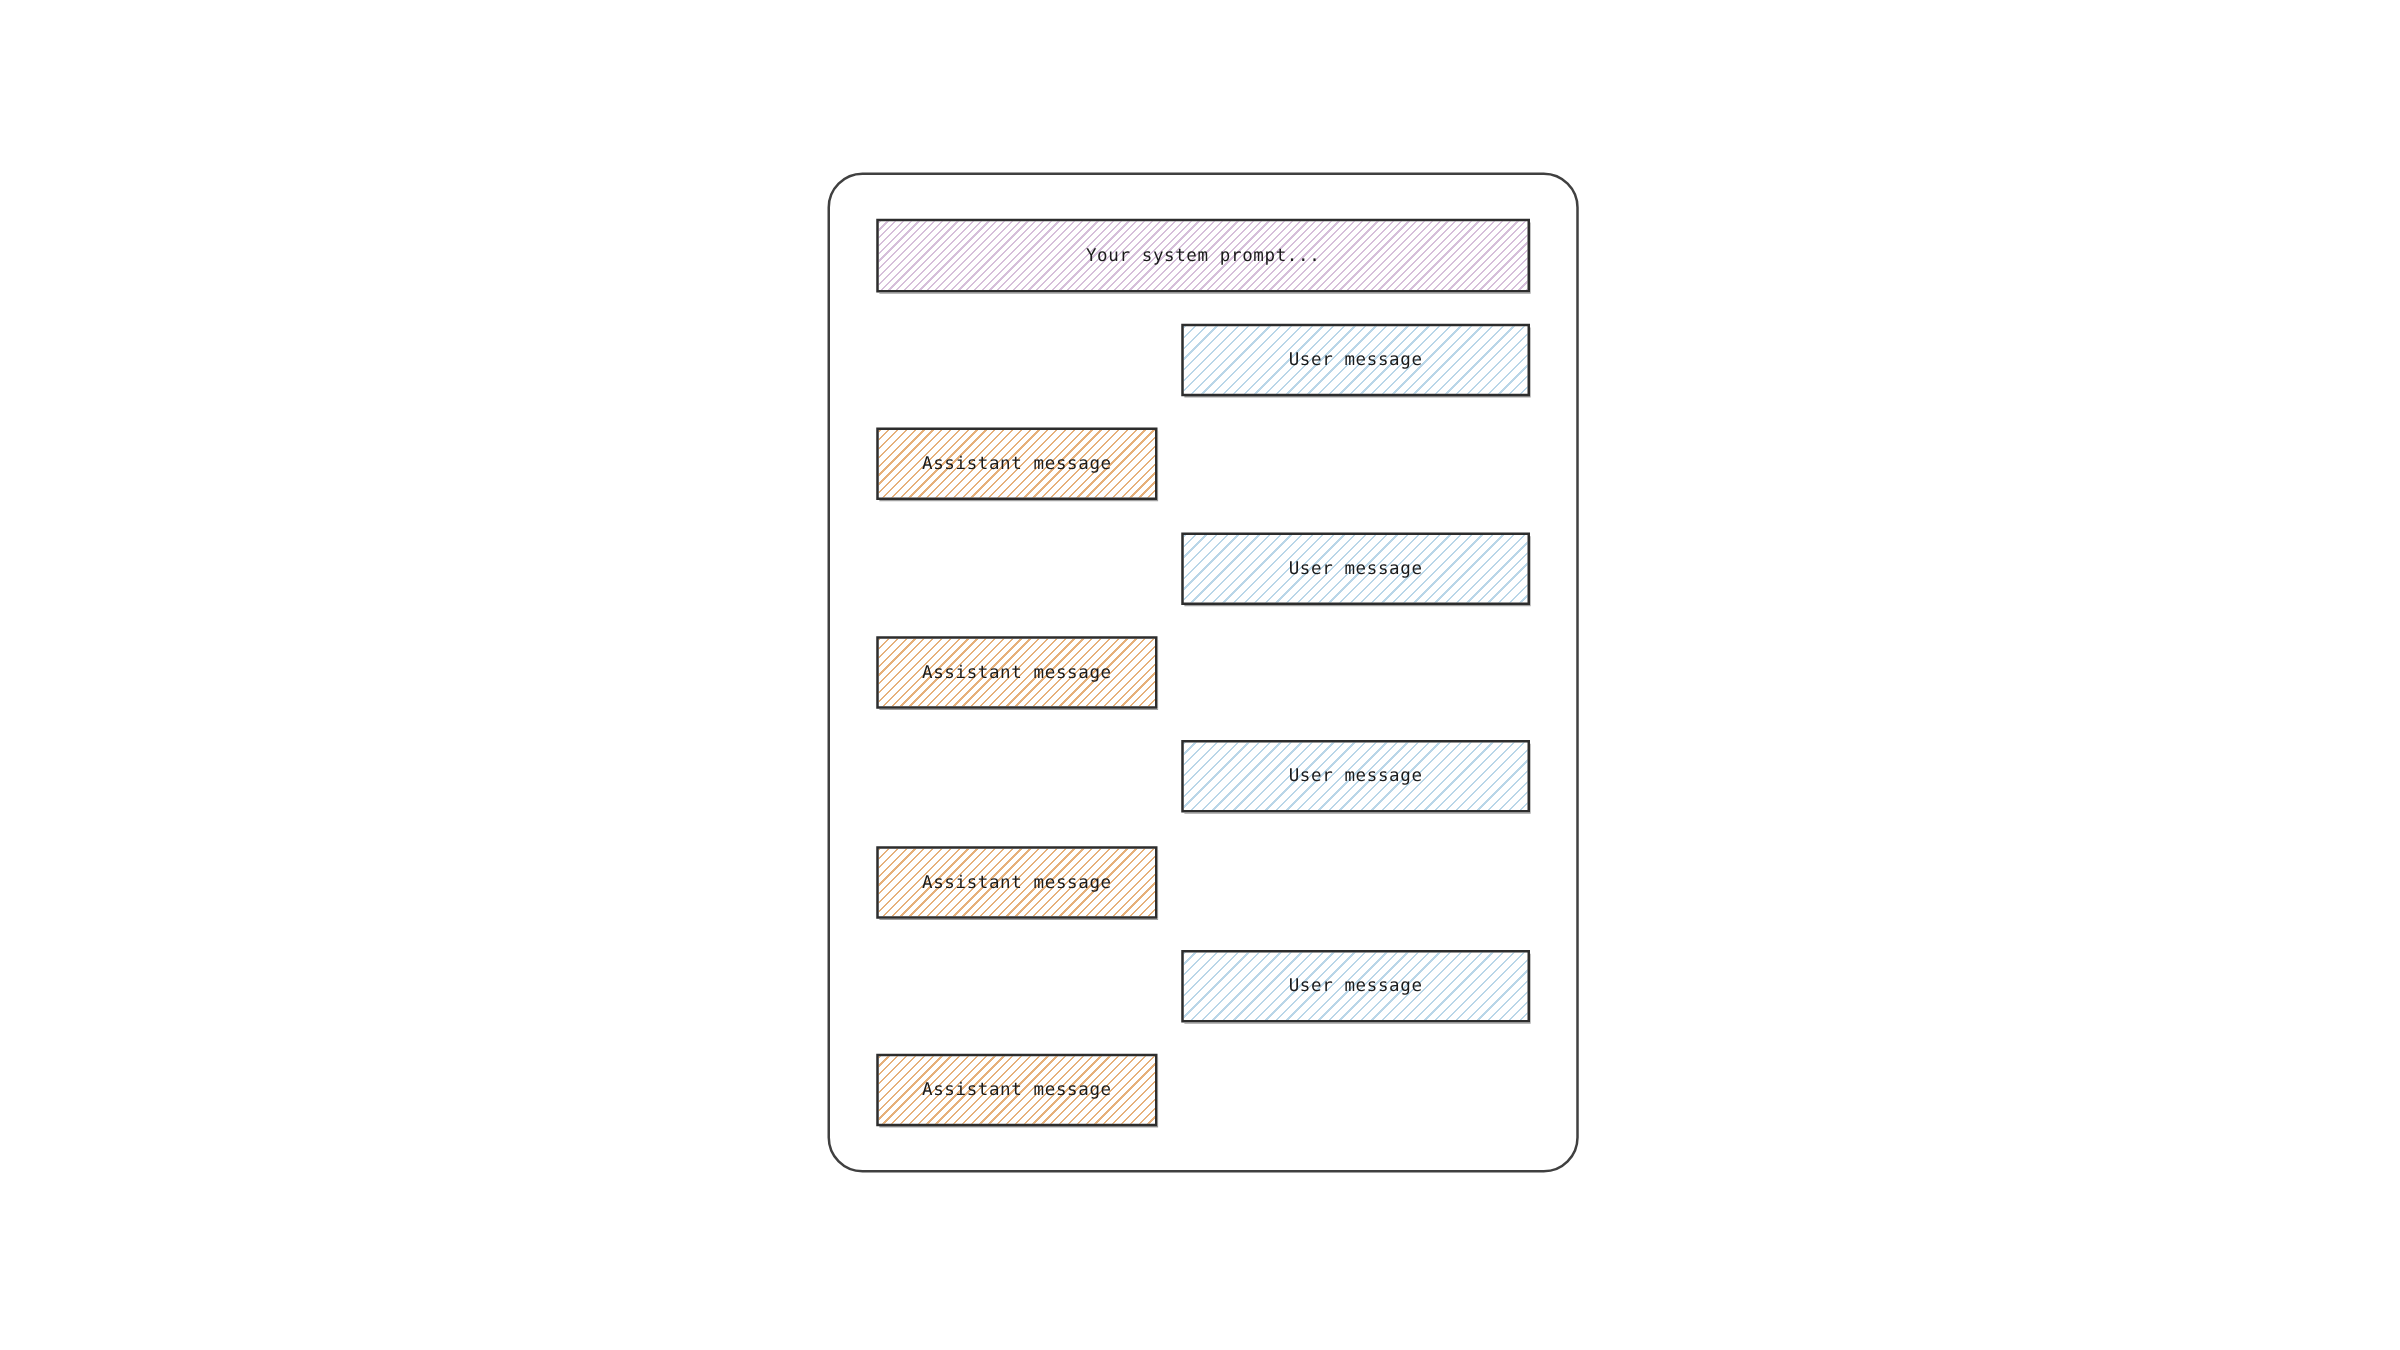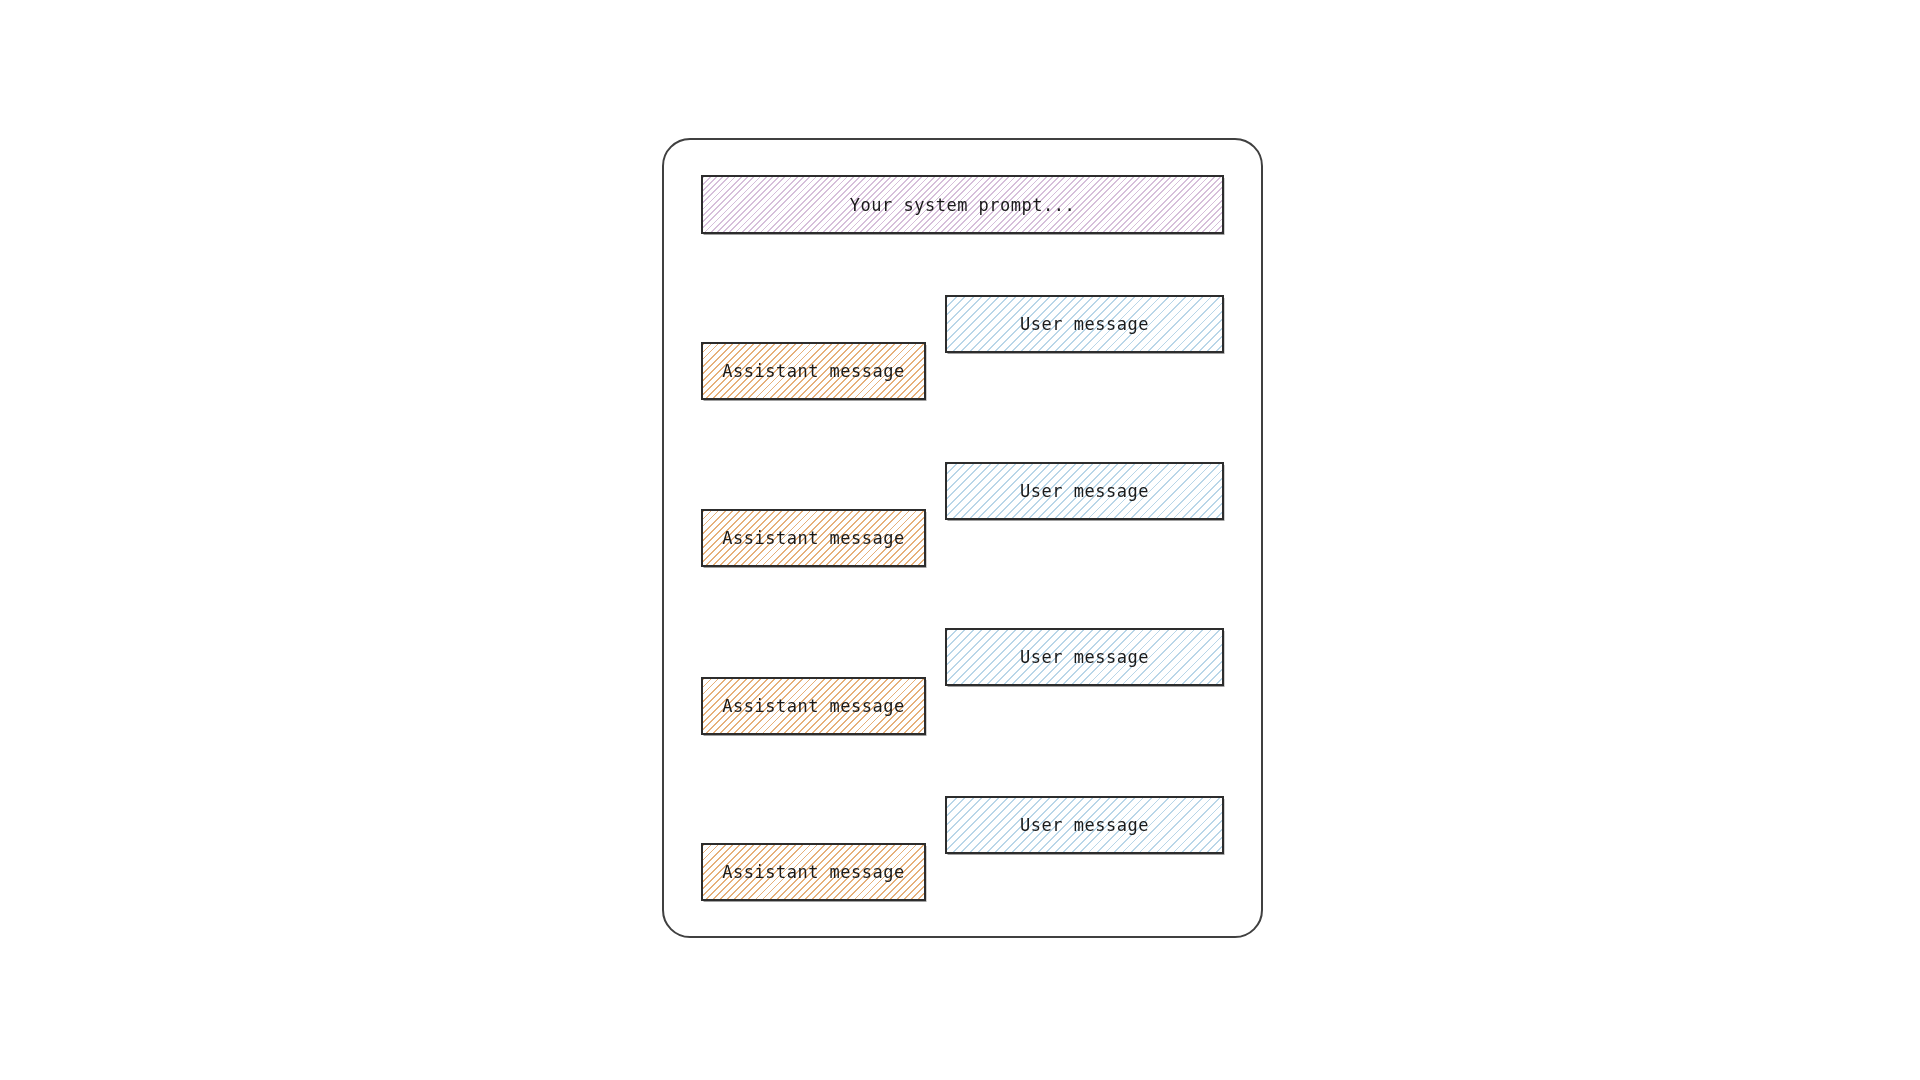--- a/index.html
+++ b/index.html
@@ -33,40 +33,39 @@
     background: var(--bg);
   }
   .msg-box {
     position: absolute;
     height: 58px;
     border: 2px solid var(--box-border);
     box-shadow: 1.5px 2px 0 -1px rgba(45,45,45,0.45);
     display: flex;
     align-items: center;
     justify-content: center;
-    font-size: 17px;
+    font-size: 14px;
     color: var(--text-color);
     letter-spacing: 0.5px;
     white-space: nowrap;
   }
   
   .sys {
     left: 37px; top: 35px; width: 523px; height: 59px;
     background-image: repeating-linear-gradient(
       135deg,
       var(--sys-line) 0px, var(--sys-line) 1.3px,
       transparent 1.3px, transparent 4.4px);
   }
   .user {
     left: 281px; width: 279px;
     background-image: repeating-linear-gradient(
       135deg,
       var(--user-line) 0px, var(--user-line) 1.3px,
       transparent 1.3px, transparent 6px);
-    margin-top: 36px;
   }
   .asst {
     left: 37px; width: 225px;
     background-image: repeating-linear-gradient(
       135deg,
       var(--asst-line) 0px, var(--asst-line) 1.3px,
       transparent 1.3px, transparent 5px);
   }
   .pos-u1 { top: 119px; }
   .pos-a1 { top: 202px; }

